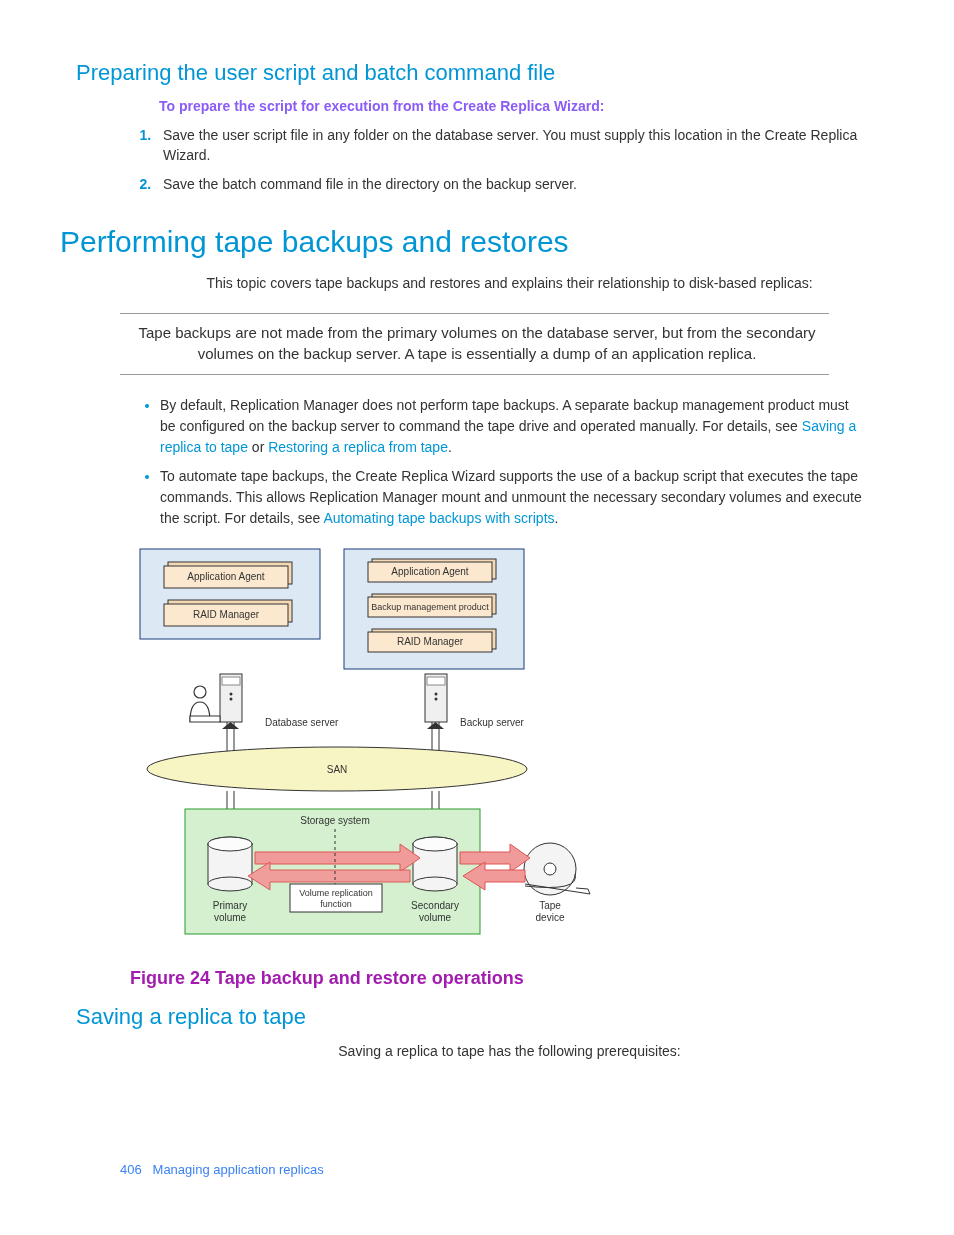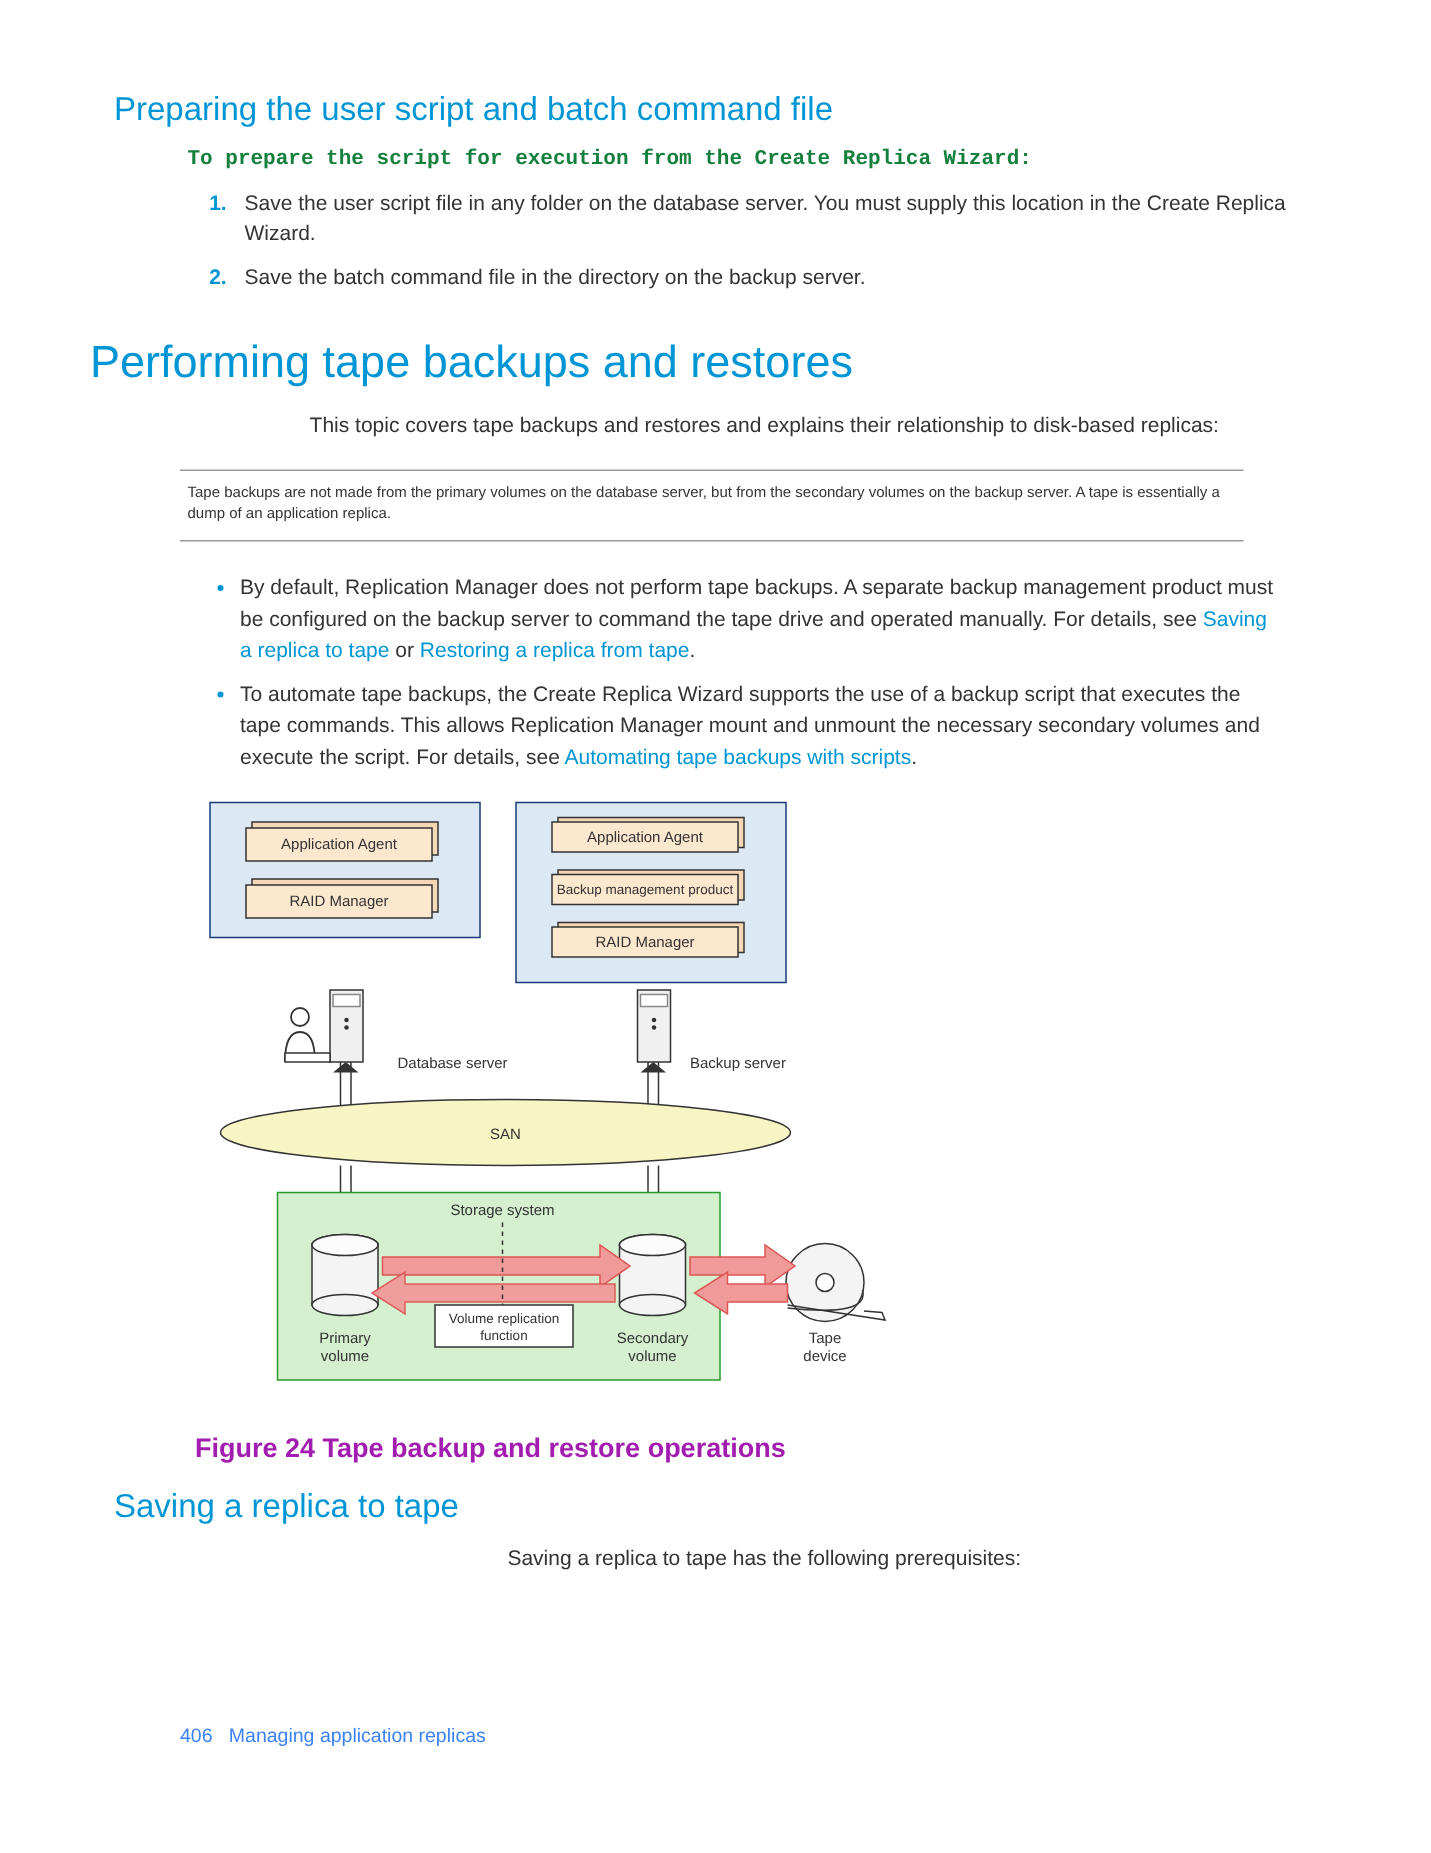--- a/index.html
+++ b/index.html
@@ -16,25 +16,24 @@
     font-size: 22px;
     margin: 10px 0 12px 16px;
   }
   h1 {
     color: #0096d6;
     font-weight: 300;
     font-size: 30px;
     margin: 30px 0 15px 0;
   }
   .bold-blue {
-    color: #15803d;
+    color: #8b5cf6;
     font-weight: bold;
     font-size: 14px;
-    margin: 8px 0 12px 65px;
-    font-family: Liberation Mono, monospace;
+    margin: 8px 0 12px 99px;
   }
   ol {
     margin: 0 0 20px 75px;
     padding-left: 20px;
   }
   ol li {
     margin-bottom: 10px;
     font-size: 14px;
     line-height: 1.4;
     padding-left: 8px;
@@ -57,26 +56,27 @@
   }
   .note-label {
     color: #0096d6;
     font-size: 14px;
     display: flex;
     align-items: center;
     gap: 6px;
     margin-bottom: 6px;
   }
   .note-text {
-    font-size: 10px;
+    font-size: 15px;
     line-height: 1.4;
     margin-left: 5px;
+    text-align: center;
   }
   ul.bullets {
-    margin: 0 40px 15px 80px;
+    margin: 0 28px 15px 80px;
     padding-left: 20px;
   }
   ul.bullets li {
     font-size: 14px;
     line-height: 1.5;
     margin-bottom: 8px;
   }
   ul.bullets li::marker {
     color: #0096d6;
   }

